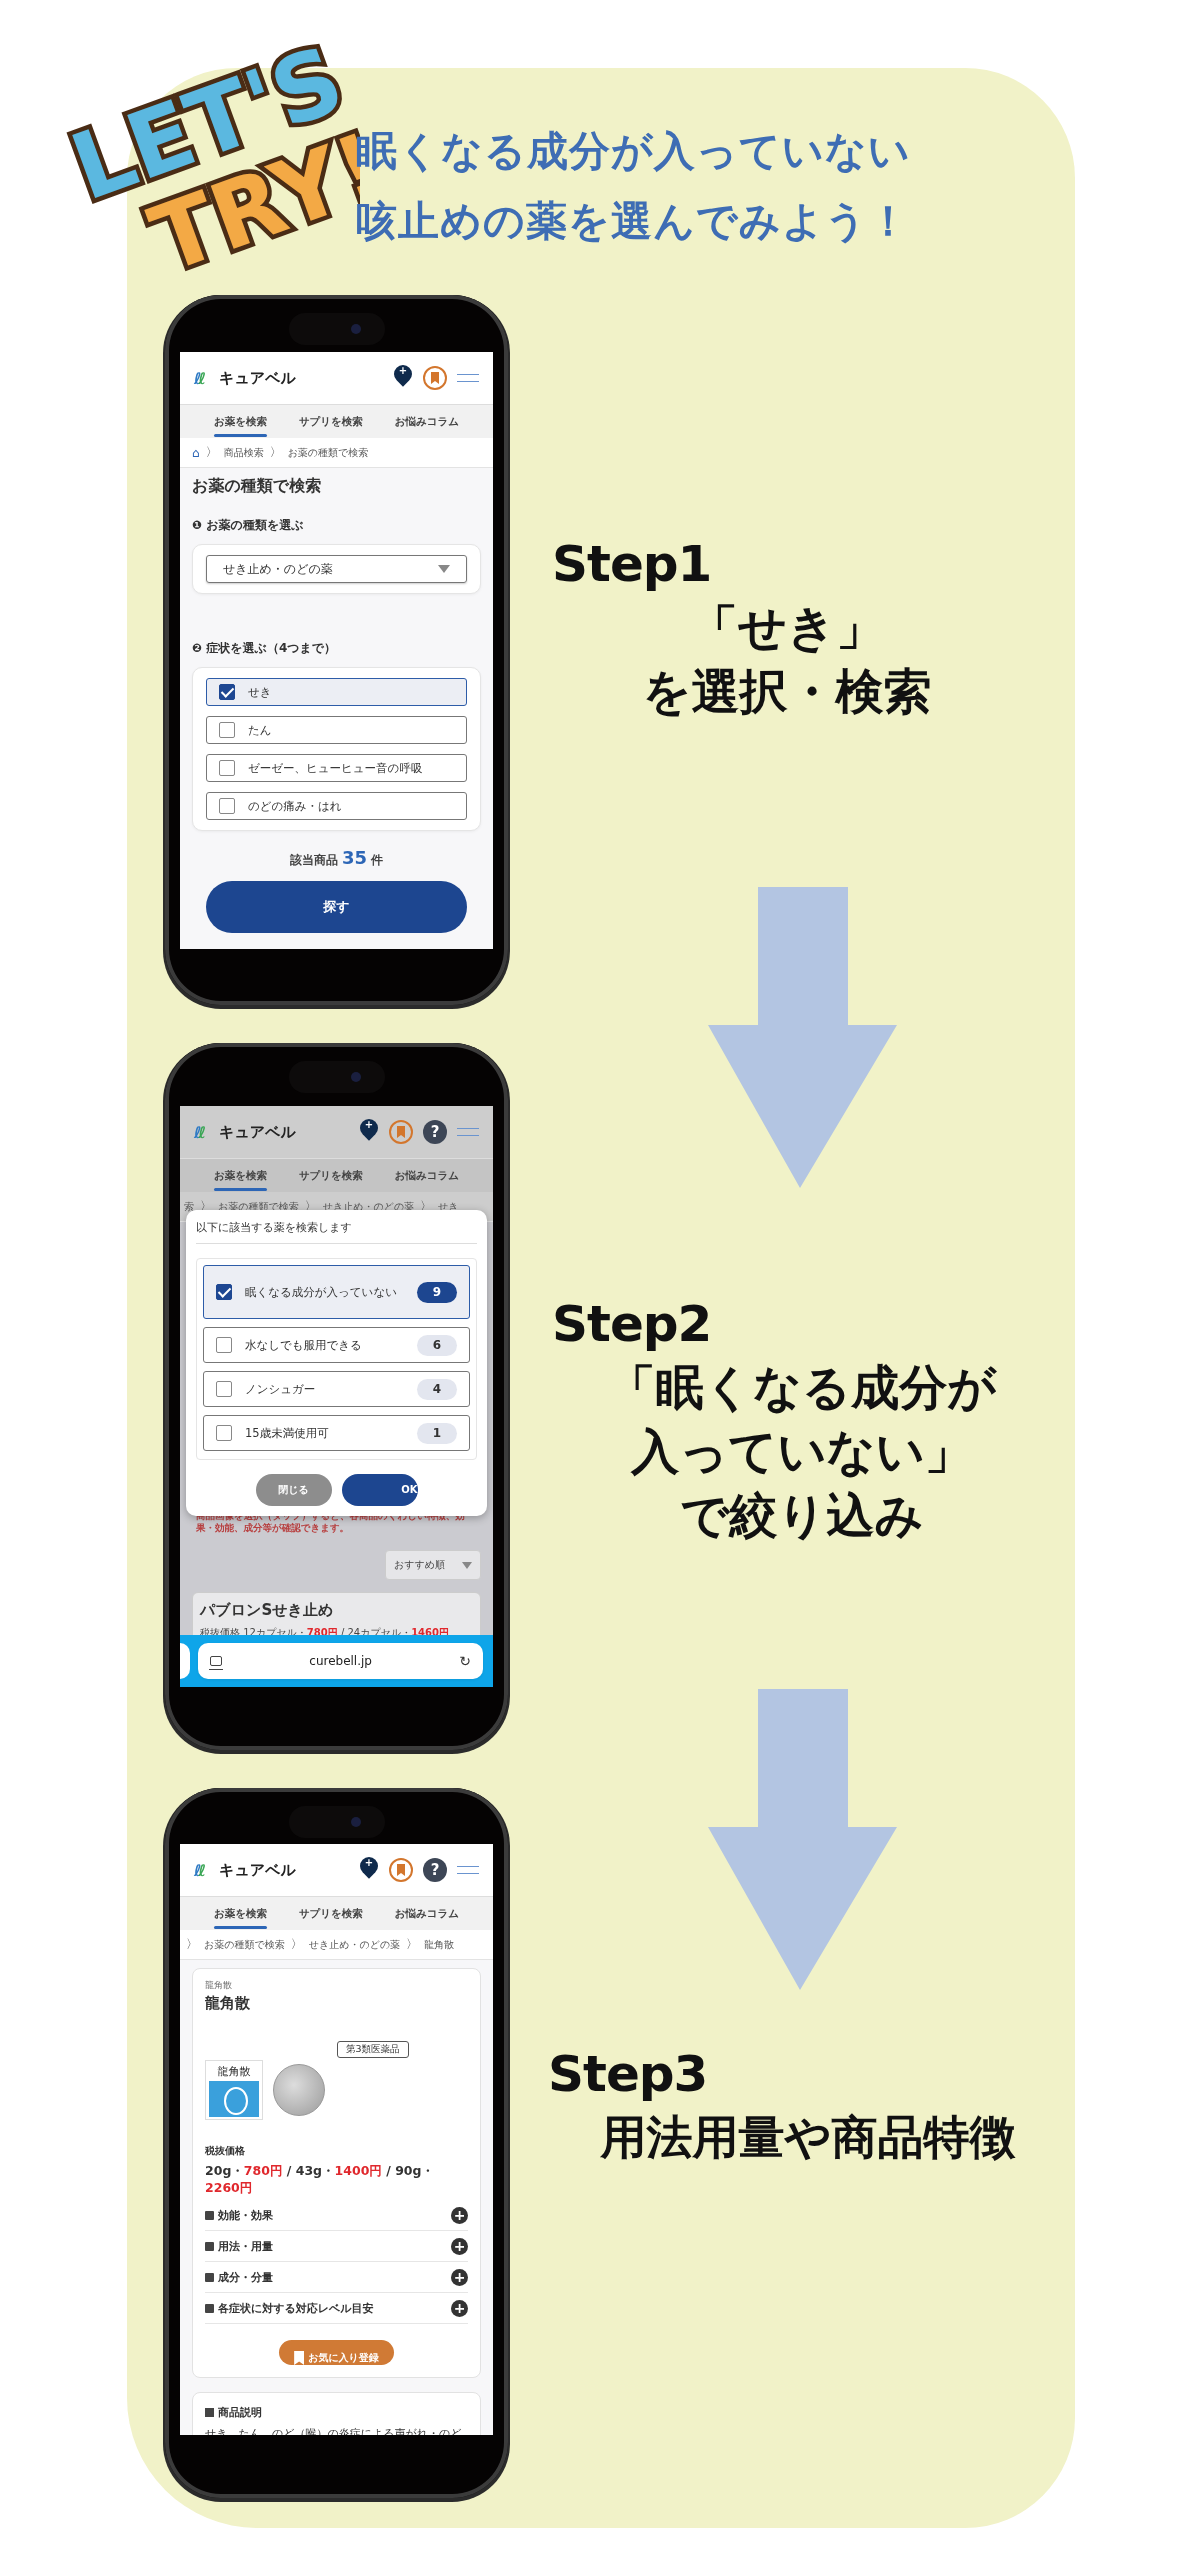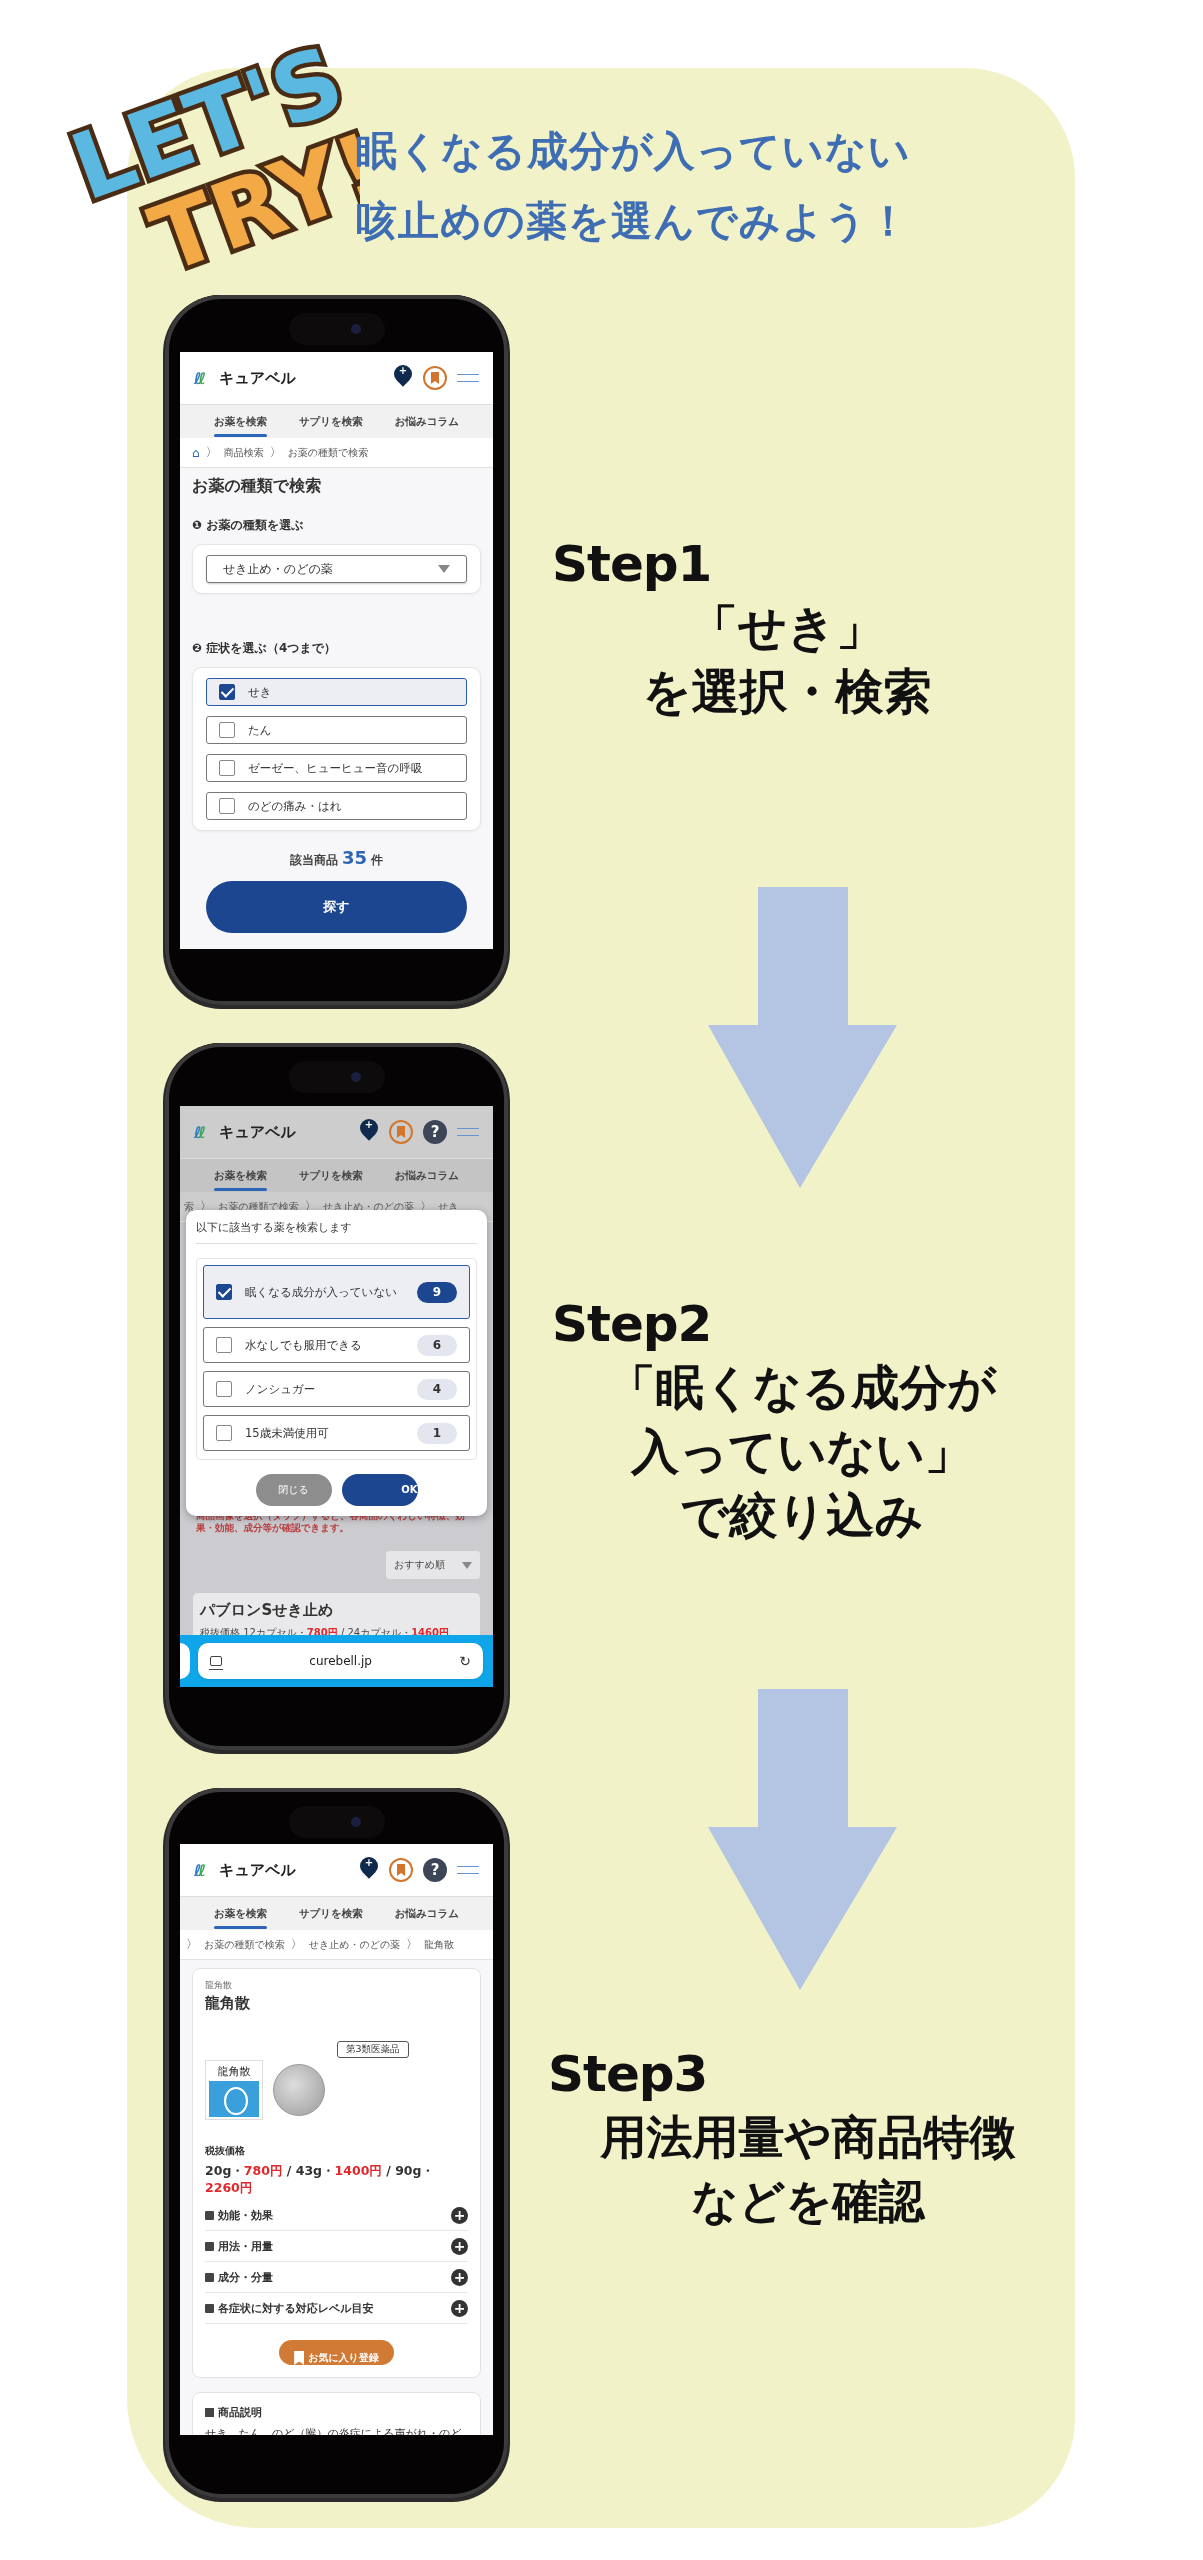--- a/index.html
+++ b/index.html
@@ -47,21 +47,21 @@
 .modal{position:absolute;left:6px;right:6px;top:104px;background:#fff;border-radius:10px;box-shadow:0 2px 8px rgba(0,0,0,.3);padding:8px 10px 10px}
 .modal-title{font-size:11px;color:#333;padding:2px 0 8px;border-bottom:1px solid #ddd}
 .modal-list{margin-top:14px;border:1px solid #e5e5e5;border-radius:4px;padding:6px 6px 8px}
 .f-row{border:1.5px solid #777;border-radius:3px;display:flex;align-items:center;padding:0 12px;font-size:11.5px;color:#333;margin-bottom:8px;background:#fff;min-height:36px}
 .f-row:last-child{margin-bottom:0}
 .f-row.on{background:#eceef4;border-color:#2d5ca8;min-height:54px}
 .f-row .lbl{flex:1;line-height:16px}
 .badge{min-width:40px;height:21px;border-radius:11px;background:#e3e6ef;color:#333;font-size:12px;text-align:center;line-height:21px;margin-left:8px;font-weight:bold}
 .badge.on{background:#1d4690;color:#fff}
 .modal-btns{display:flex;justify-content:center;gap:10px;margin-top:14px}
-.btn-close{width:76px;height:32px;border-radius:16px;background:#8d8d8d;color:#fff;font-size:10px;font-weight:normal;text-align:center;line-height:32px}
+.btn-close{width:76px;height:32px;border-radius:16px;background:#8d8d8d;color:#fff;font-size:10px;font-weight:bold;text-align:center;line-height:32px}
 .btn-ok{width:76px;height:32px;border-radius:16px;background:#1d4690;color:#fff;font-size:10px;font-weight:bold;text-align:right;line-height:32px}
 .notice{color:#b84040;font-size:9.5px;line-height:12px;padding:6px 16px;font-weight:bold}
 .sort{margin:10px 12px 0 auto;width:96px;height:30px;border:1px solid #ccc;border-radius:4px;background:#e6e6e8;display:flex;align-items:center;padding:0 8px;font-size:10px;color:#444}
 .sort .tri{margin-left:auto;width:0;height:0;border-left:5px solid transparent;border-right:5px solid transparent;border-top:7px solid #888}
 .prod-card{margin:12px 12px 0;background:#e9e9eb;border:1px solid #ccc;border-radius:6px;padding:8px 7px;height:60px}
 .prod-name{font-size:15px;font-weight:bold;color:#333}
 .prod-price{font-size:10px;color:#444;margin-top:6px;white-space:nowrap}
 .red{color:#e0282d;font-weight:bold}
 .urlbar{position:absolute;left:0;right:0;bottom:0;height:52px;background:#0ea5e9;display:flex;align-items:center;padding:0 10px 0 0}
 .url-left{width:10px;height:36px;background:#fff;border-radius:0 10px 10px 0;margin-right:8px}
@@ -359,14 +359,13 @@
           <span>商品説明</span>
         </div>
       <div class="desc-text">せき、たん、のど（喉）の炎症による声がれ・のどの痛みに</div>
     </div>
   </div>
 </div>
 
 <div class="step" style="left:548px;top:2045px;width:520px;">
   <div class="n">Step3</div>
   <div class="t" style="margin-top:2px;font-size:46px">用法用量や商品特徴</div>
-  <div class="t" style="font-size:46px">などを確認</div>
 </div>
 
 </body></html>

